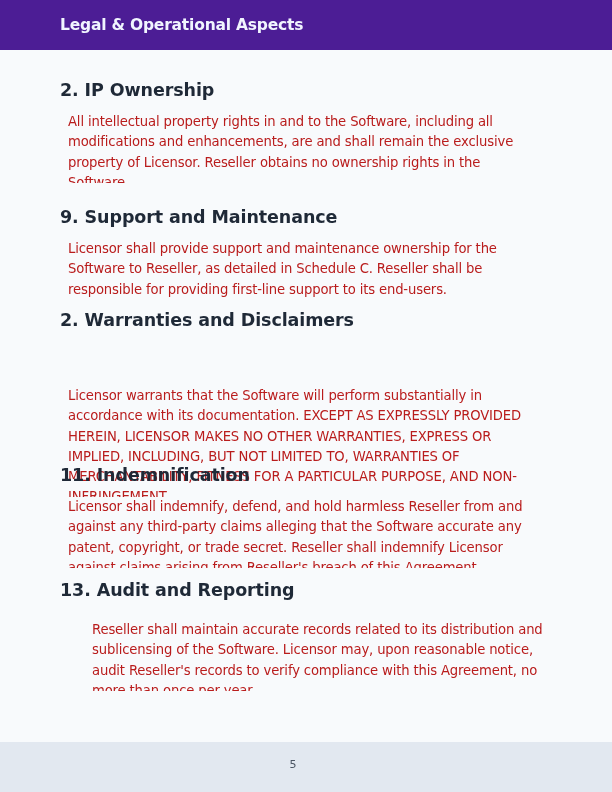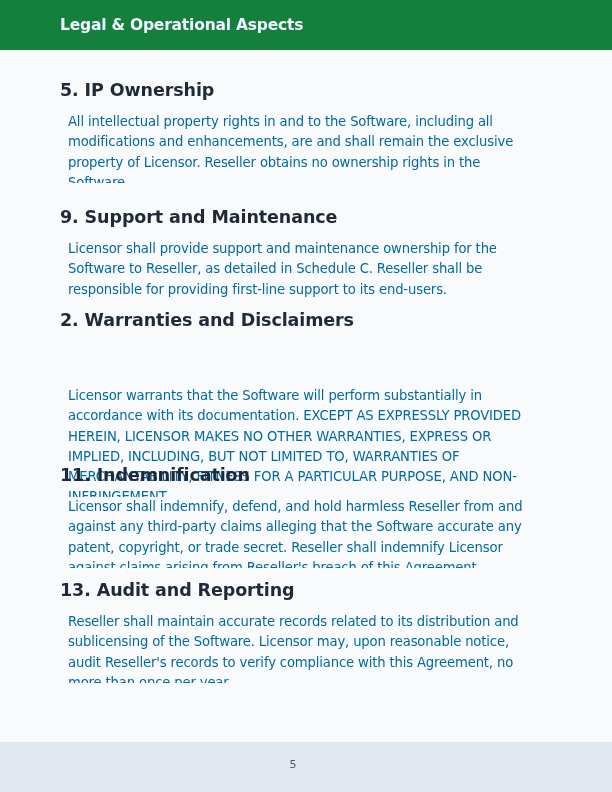--- a/index.html
+++ b/index.html
@@ -3,36 +3,36 @@
   <meta charset="utf-8">
   <style>
     html, body { margin: 0; padding: 0; }
     body {
       width: 612px; height: 792px; overflow: hidden; position: relative;
       background: #f8fafc;
       font-family: "DejaVu Sans", sans-serif;
     }
     .header {
       position: absolute; left: 0; top: 0; width: 612px; height: 50px;
-      background: #15803d;
+      background: #4c1d95;
     }
     .header-title {
       position: absolute; left: 60px; top: 15px;
       color: #f1f5ff; font-size: 15.5px; font-weight: 600; letter-spacing: -0.2px;
       line-height: 20px;
     }
     .content { position: absolute; left: 60px; top: 78px; width: 480px; }
     .section { position: absolute; left: 0; width: 480px; }
     .section h2 {
       margin: 0; font-size: 17.5px; font-weight: 600; color: #1f2937;
       line-height: 24px; letter-spacing: -0.1px;
     }
     .section p {
       margin: 0; position: absolute; left: 8px; width: 466px;
-      font-size: 13.2px; line-height: 20.3px; color: #0369a1;
+      font-size: 13.2px; line-height: 20.3px; color: #b91c1c;
       overflow: hidden; letter-spacing: -0.15px;
     }
     .footer {
       position: absolute; left: 0; top: 742px; width: 612px; height: 50px;
       background: #e2e8f0;
     }
     .page-number {
       position: absolute; left: 0; width: 612px; top: 16px; text-align: center;
       font-size: 11px; color: #4b5563; line-height: 14px;
       padding-left: -26px; transform: translateX(-13px);
@@ -40,40 +40,40 @@
   </style>
 </head>
 <body>
 
 <div class="header">
   <div class="header-title">Legal &amp; Operational Aspects</div>
 </div>
 
 <div class="content">
   <div class="section" style="top:0px;">
-    <h2>5. IP Ownership</h2>
+    <h2>2. IP Ownership</h2>
     <p style="top:34px; height:71px;">All intellectual property rights in and to the Software, including all modifications and enhancements, are and shall remain the exclusive property of Licensor. Reseller obtains no ownership rights in the Software.</p>
   </div>
 
   <div class="section" style="top:115px;margin-top:12px;">
     <h2>9. Support and Maintenance</h2>
     <p style="top:34px; height:71px;">Licensor shall provide support and maintenance ownership for the Software to Reseller, as detailed in Schedule C. Reseller shall be responsible for providing first-line support to its end-users.</p>
   </div>
 
   <div class="section" style="top:230px;">
     <h2>2. Warranties and Disclaimers</h2>
     <p style="top:34px; height:111px;margin-top:44px;">Licensor warrants that the Software will perform substantially in accordance with its documentation. EXCEPT AS EXPRESSLY PROVIDED HEREIN, LICENSOR MAKES NO OTHER WARRANTIES, EXPRESS OR IMPLIED, INCLUDING, BUT NOT LIMITED TO, WARRANTIES OF MERCHANTABILITY, FITNESS FOR A PARTICULAR PURPOSE, AND NON-INFRINGEMENT.</p>
   </div>
 
   <div class="section" style="top:385px;">
     <h2>11. Indemnification</h2>
     <p style="top:34px; height:71px;">Licensor shall indemnify, defend, and hold harmless Reseller from and against any third-party claims alleging that the Software accurate any patent, copyright, or trade secret. Reseller shall indemnify Licensor against claims arising from Reseller's breach of this Agreement.</p>
   </div>
 
   <div class="section" style="top:500px;">
     <h2>13. Audit and Reporting</h2>
-    <p style="top:34px; height:71px;">Reseller shall maintain accurate records related to its distribution and sublicensing of the Software. Licensor may, upon reasonable notice, audit Reseller's records to verify compliance with this Agreement, no more than once per year.</p>
+    <p style="top:42px; height:71px;margin-left:24px;">Reseller shall maintain accurate records related to its distribution and sublicensing of the Software. Licensor may, upon reasonable notice, audit Reseller's records to verify compliance with this Agreement, no more than once per year.</p>
   </div>
 </div>
 
 <div class="footer">
   <div class="page-number">5</div>
 </div>
 
 </body></html>

